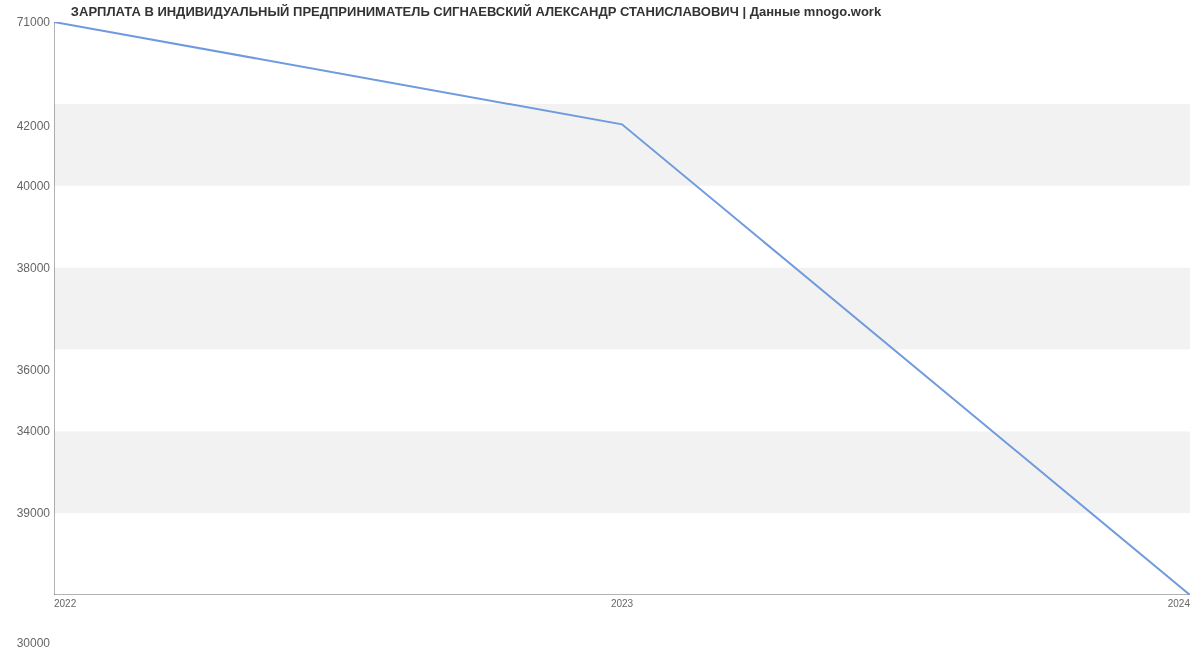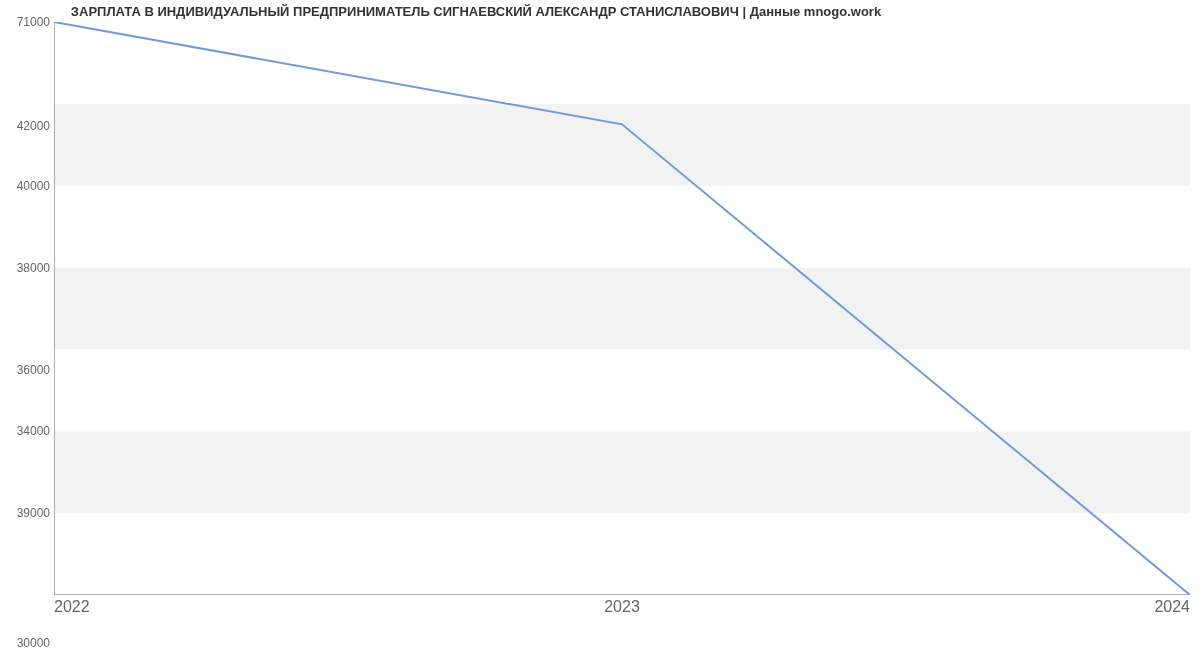--- a/index.html
+++ b/index.html
@@ -41,21 +41,21 @@
     right: 1150px;
     width: 44px;
     text-align: right;
     font-size: 12px;
     color: #666;
     transform: translateY(-50%);
   }
   .xtick {
     position: absolute;
     top: 598px;
-    font-size: 16px;
+    font-size: 10px;
     color: #666;
     transform: translateX(-50%);
   }
 </style>
 </head>
 <body>
 
 <div class="chart-wrap">
   <div class="title">ЗАРПЛАТА В ИНДИВИДУАЛЬНЫЙ ПРЕДПРИНИМАТЕЛЬ СИГНАЕВСКИЙ АЛЕКСАНДР СТАНИСЛАВОВИЧ | Данные mnogo.work</div>
   <div class="plot">

